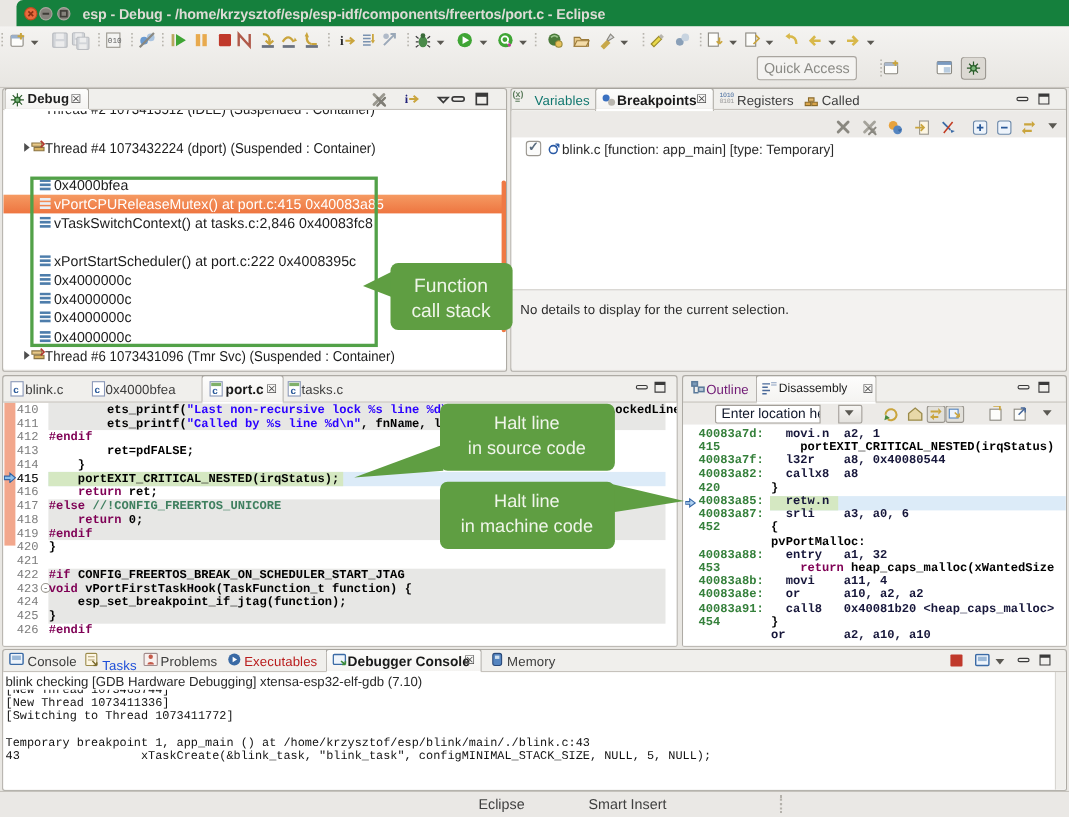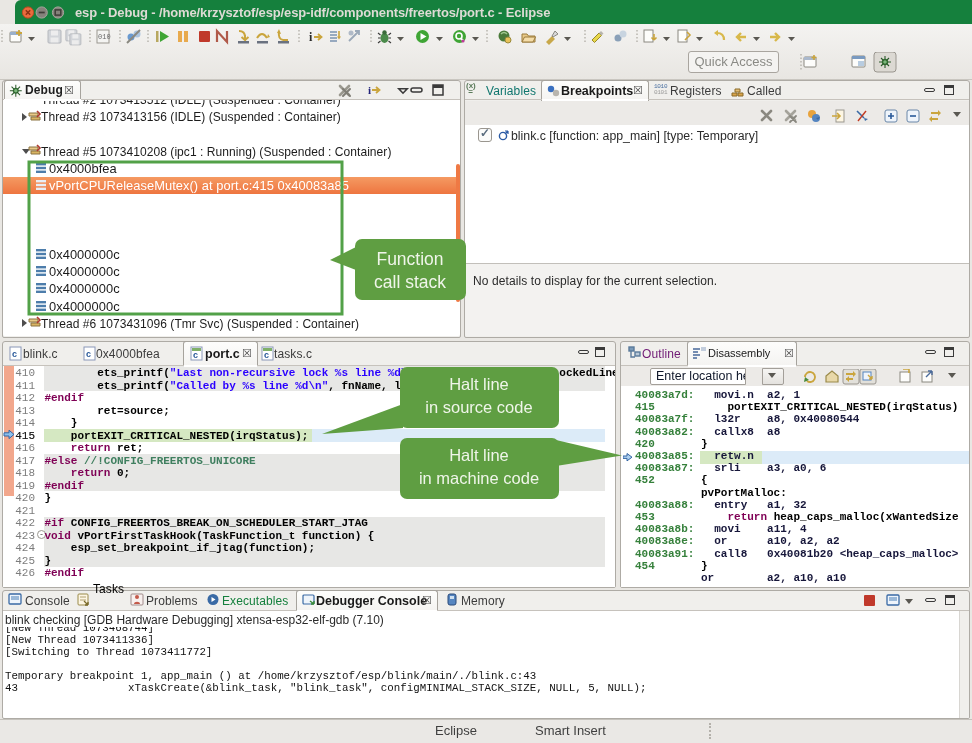--- a/index.html
+++ b/index.html
@@ -222,45 +222,32 @@
 .thico{position:absolute;left:24px;top:2px}
 .stico{position:absolute;left:32.5px;top:3.5px}
 .tlab{position:absolute;left:38px;top:1.5px;transform:scaleX(.925);transform-origin:0 50%}
 .slab{position:absolute;left:46px;top:1.5px;transform:scaleX(.99);transform-origin:0 50%}
 </style>
 
 <div class="trow" style="top:-9.4px">
       <span class="thico"></span>
       <span class="tlab">Thread #2 1073413512 (IDLE) (Suspended : Container)</span>
     </div>
-<div class="trow" style="top:7.8px">
+<div class="trow" style="top:25px">
       <span class="arr arrR"></span>
       <span class="thico">
         <svg width="15" height="13">
           <g>
             <path d="M2 3 h9 v3 h-9z" fill="#e8c988" stroke="#8a7340" stroke-width="1"></path>
             <path d="M4 7 h9 v3 h-9z" fill="#d9b463" stroke="#8a7340" stroke-width="1"></path>
             <path d="M10 1 l3 3 -3 3" fill="none" stroke="#b03a2e" stroke-width="1.6"></path>
           </g>
         </svg>
       </span>
-      <span class="tlab">Thread #3 1073413156 (IDLE) (Suspended : Container)</span>
-    </div>
-<div class="trow" style="top:42.2px">
-      <span class="arr arrD"></span>
-      <span class="thico">
-        <svg width="15" height="13">
-          <g>
-            <path d="M2 3 h9 v3 h-9z" fill="#e8c988" stroke="#8a7340" stroke-width="1"></path>
-            <path d="M4 7 h9 v3 h-9z" fill="#d9b463" stroke="#8a7340" stroke-width="1"></path>
-            <path d="M10 1 l3 3 -3 3" fill="none" stroke="#b03a2e" stroke-width="1.6"></path>
-          </g>
-        </svg>
-      </span>
-      <span class="tlab">Thread #5 1073410208 (ipc1 : Running) (Suspended : Container)</span>
+      <span class="tlab">Thread #4 1073432224 (dport) (Suspended : Container)</span>
     </div>
 <div class="trow" style="top:59.4px">
       <span class="stico">
         <svg width="11" height="11">
           <g fill="#4d7dab">
             <rect x="0" y="0" width="10" height="2.4"></rect>
             <rect x="0" y="3.8" width="10" height="2.4"></rect>
             <rect x="0" y="7.6" width="10" height="2.4"></rect>
           </g>
         </svg>
@@ -271,20 +258,44 @@
       <span class="stico">
         <svg width="11" height="11">
           <g fill="#e8eef5">
             <rect x="0" y="0" width="10" height="2.4"></rect>
             <rect x="0" y="3.8" width="10" height="2.4"></rect>
             <rect x="0" y="7.6" width="10" height="2.4"></rect>
           </g>
         </svg>
       </span>
       <span class="slab">vPortCPUReleaseMutex() at port.c:415 0x40083a85</span>
+    </div>
+<div class="trow" style="top:93.8px">
+      <span class="stico">
+        <svg width="11" height="11">
+          <g fill="#4d7dab">
+            <rect x="0" y="0" width="10" height="2.4"></rect>
+            <rect x="0" y="3.8" width="10" height="2.4"></rect>
+            <rect x="0" y="7.6" width="10" height="2.4"></rect>
+          </g>
+        </svg>
+      </span>
+      <span class="slab">vTaskSwitchContext() at tasks.c:2,846 0x40083fc8</span>
+    </div>
+<div class="trow" style="top:128.2px">
+      <span class="stico">
+        <svg width="11" height="11">
+          <g fill="#4d7dab">
+            <rect x="0" y="0" width="10" height="2.4"></rect>
+            <rect x="0" y="3.8" width="10" height="2.4"></rect>
+            <rect x="0" y="7.6" width="10" height="2.4"></rect>
+          </g>
+        </svg>
+      </span>
+      <span class="slab">xPortStartScheduler() at port.c:222 0x4008395c</span>
     </div>
 <div class="trow" style="top:145.4px">
       <span class="stico">
         <svg width="11" height="11">
           <g fill="#4d7dab">
             <rect x="0" y="0" width="10" height="2.4"></rect>
             <rect x="0" y="3.8" width="10" height="2.4"></rect>
             <rect x="0" y="7.6" width="10" height="2.4"></rect>
           </g>
         </svg>
@@ -486,21 +497,21 @@
 423
 424
 425
 426</div>
   <div class="mono abs" style="left:5px;top:63.5px;width:27px;text-align:right;color:#1a1a1a">415</div>
   <div class="abs" style="left:34px;top:164px;width:9px;height:9px;border:1px solid #9a978f;border-radius:50%;background:#fff;color:#555;font-size:9px;line-height:7px;text-align:center">-</div>
 
   <div class="mono abs" style="left:41.4px;top:1px;font-weight:bold;color:#000"><span>        ets_printf(</span><span class="s">"Last non-recursive lock %s line %d\n"</span><span>, lastLockedFn, lastLockedLine);</span>
 <span>        ets_printf(</span><span class="s">"Called by %s line %d\n"</span><span>, fnName, line);</span>
 <span class="k">#endif</span>
-<span>        ret=source;</span>
+<span>        ret=pdFALSE;</span>
 <span>    }</span>
 <span>    portEXIT_CRITICAL_NESTED(irqStatus);</span>
 <span>    </span><span class="k">return</span><span> ret;</span>
 <span class="k">#else</span><span> </span><span class="c">//!CONFIG_FREERTOS_UNICORE</span>
 <span>    </span><span class="k">return</span><span> 0;</span>
 <span class="k">#endif</span>
 <span>}</span>
 
 <span class="k">#if</span><span> CONFIG_FREERTOS_BREAK_ON_SCHEDULER_START_JTAG</span>
 <span class="k">void</span><span> vPortFirstTaskHook(TaskFunction_t function) {</span>
@@ -637,32 +648,32 @@
  <svg class="abs" style="left:8px;top:593px" width="14" height="13">
       <rect x="1" y="1" width="12" height="10" rx="1" fill="#eef4fb" stroke="#3a6aa5" stroke-width="1.3"></rect>
       <rect x="3" y="3" width="8" height="4" fill="#9ab8d8"></rect>
     </svg>
  <div class="abs sans13" style="left:25px;top:594px;color:#3c3c3c">Console</div>
  <svg class="abs" style="left:76px;top:593px" width="14" height="13">
       <rect x="2" y="1" width="10" height="11" rx="1" fill="#fdf6e3" stroke="#9a8a4a"></rect>
       <path d="M4 4 h6 M4 7 h6" stroke="#b0a070" stroke-width="1"></path>
       <path d="M8 8 l4 4 M12 12 v-3 M12 12 h-3" stroke="#7a6a2a" stroke-width="1.3" fill="none"></path>
     </svg>
- <div class="abs sans13" style="left:93px;top:582px;color:#000000">Tasks</div>
+ <div class="abs sans13" style="left:93px;top:598px;color:#1d4ed8">Tasks</div>
  <svg class="abs" style="left:130px;top:593px" width="14" height="13">
       <rect x="1" y="1" width="12" height="11" rx="1" fill="#f8f0ee" stroke="#a08a8a"></rect>
       <circle cx="7" cy="4" r="2" fill="#c45a4a"></circle>
       <path d="M4 11 c0-3 6-3 6 0z" fill="#c45a4a"></path>
     </svg>
  <div class="abs sans13" style="left:146px;top:594px;color:#3c3c3c">Problems</div>
  <svg class="abs" style="left:206px;top:593px" width="14" height="13">
       <circle cx="7" cy="6.5" r="5.5" fill="#3a6aa5"></circle>
       <path d="M5.5 4 l4 2.5 -4 2.5z" fill="#fff"></path>
     </svg>
- <div class="abs sans13" style="left:222px;top:594px;color:#15803d">Executables</div>
+ <div class="abs sans13" style="left:222px;top:594px;color:#b91c1c">Executables</div>
  <svg class="abs" style="left:302px;top:593px" width="14" height="13">
       <rect x="1" y="2" width="11" height="9" rx="1" fill="#eef4fb" stroke="#3a6aa5" stroke-width="1.2"></rect>
       <path d="M8 8 l4 3 M12 11 v-3 M12 11 h-3" stroke="#3a8a3a" stroke-width="1.4" fill="none"></path>
     </svg>
  <div class="abs" style="left:316px;top:594px;font-size:12.5px;font-weight:bold;color:#1a1a1a;white-space:nowrap">Debugger Console</div>
  <div class="abs" style="left:422px;top:594px;font-size:11px;color:#4a4a4a">☒</div>
  <svg class="abs" style="left:446px;top:593px" width="12" height="13">
       <rect x="2" y="1" width="8" height="11" rx="2" fill="#5585c0" stroke="#2a4a7a"></rect>
       <rect x="4" y="3" width="4" height="3" fill="#cfe0f0"></rect>
     </svg>

